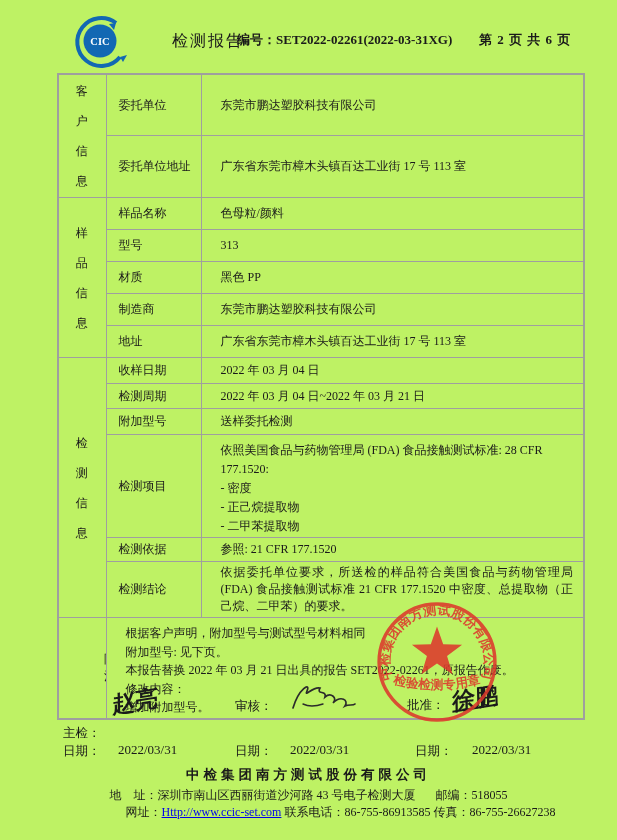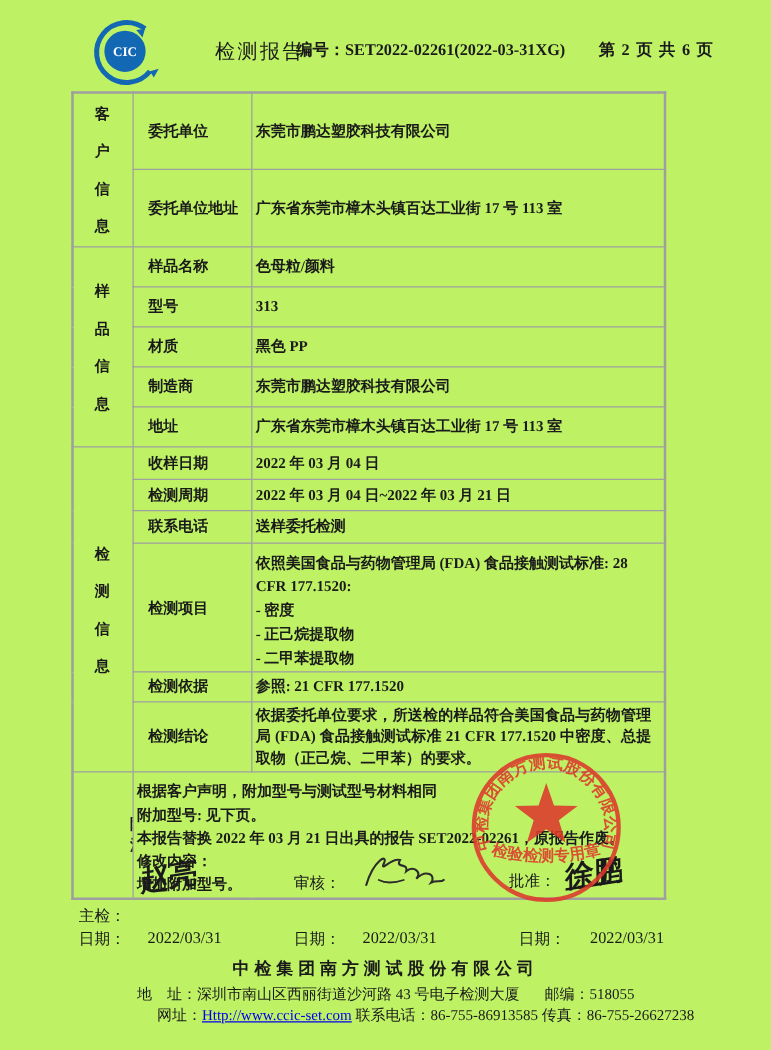--- a/index.html
+++ b/index.html
@@ -11,32 +11,31 @@
     color:#1a1a1a;
     overflow:hidden;
   }
   
   .logo{position:absolute;left:58px;top:13px;}
   .hdr-title{position:absolute;left:172px;top:31px;font-size:16px;font-weight:normal;letter-spacing:2px;}
   .hdr-no{position:absolute;left:237px;top:31px;font-size:13px;font-weight:bold;}
   .hdr-page{position:absolute;left:479px;top:31px;font-size:13px;font-weight:bold;letter-spacing:1px;}
   
   table.info{
-    position:absolute;left:57px;top:73px;width:476px;
+    position:absolute;left:57px;top:73px;width:528px;
     border-collapse:collapse;table-layout:fixed;
     font-size:12px;
-    font-weight:bold;
   }
   table.info{border:2px solid #9f9f9f;}
   table.info td{border:1px solid #9f9f9f;vertical-align:middle;overflow:hidden;}
   td.sec{text-align:center;}
   td.sec .secwrap{width:2.1em;margin:0 auto;line-height:30px;letter-spacing:1px;}
   td.sec .secwrap.single{width:auto;line-height:normal;padding-left:44px;}
   td.lab{padding-left:12px;}
-  td.val{padding-left:3px;padding-right:10px;}
+  td.val{padding-left:19px;padding-right:10px;}
   td.top{vertical-align:top;padding-top:6px;}
   td.val .ln{line-height:19px;}
   td.val .ln18{line-height:18.5px;}
   td.just{text-align:justify;line-height:17px;padding-top:2px;padding-bottom:2px;}
   
   .sig-label{position:absolute;font-size:12.5px;}
   .sig-name{
     position:absolute;font-size:23px;font-weight:bold;
     transform:rotate(-9deg) skewX(-8deg);
     white-space:nowrap;
@@ -120,21 +119,21 @@
             <div class="secwrap">检测信息</div>
           </td>
       <td class="lab">收样日期</td>
       <td class="val">2022 年 03 月 04 日</td>
     </tr>
     <tr style="height:25px">
       <td class="lab">检测周期</td>
       <td class="val">2022 年 03 月 04 日~2022 年 03 月 21 日</td>
     </tr>
     <tr style="height:26px">
-      <td class="lab">联系电话</td>
+      <td class="lab">附加型号</td>
       <td class="val">送样委托检测</td>
     </tr>
     <tr style="height:94px">
       <td class="lab">检测项目</td>
       <td class="val top">
         <div class="ln">依照美国食品与药物管理局 (FDA) 食品接触测试标准: 28 CFR 177.1520:</div>
         <div class="ln">- 密度</div>
         <div class="ln">- 正己烷提取物</div>
         <div class="ln">- 二甲苯提取物</div>
       </td>

